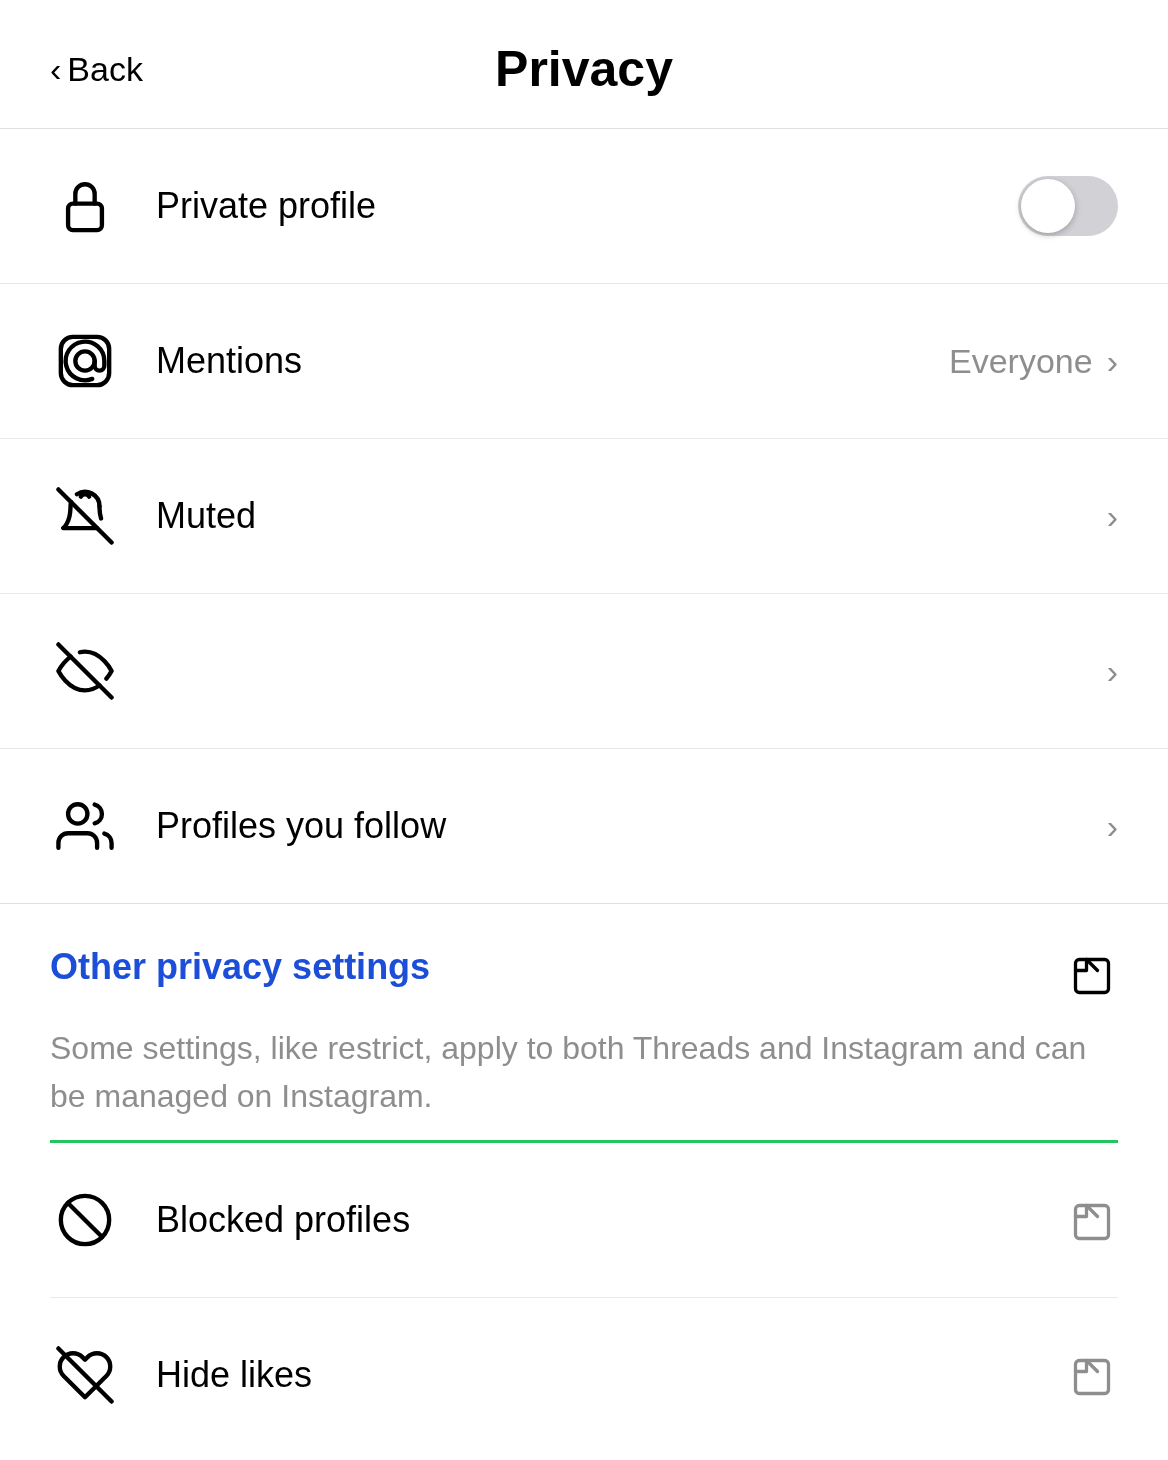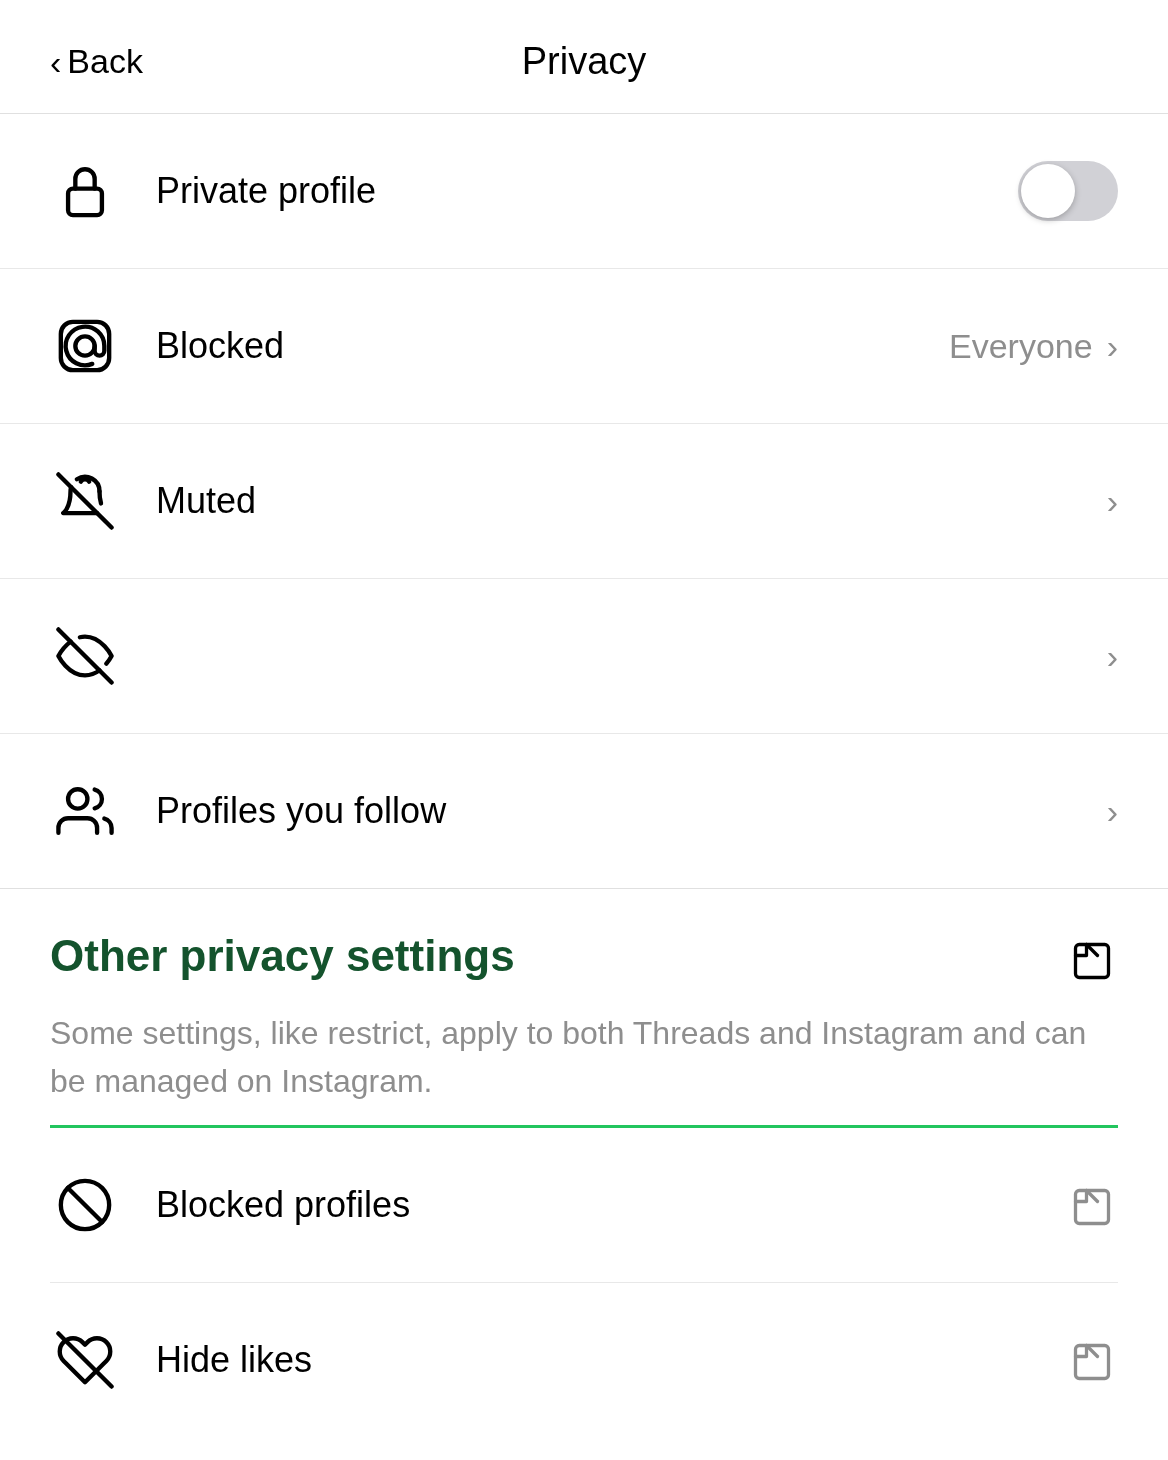--- a/index.html
+++ b/index.html
@@ -39,22 +39,22 @@
       font-family: inherit;
     }
 
     .back-chevron {
       font-size: 34px;
       font-weight: 300;
       line-height: 1;
     }
 
     .header-title {
-      font-size: 38px;
-      font-weight: 400;
+      font-size: 50px;
+      font-weight: 700;
     }
 
     .menu-list {
       list-style: none;
     }
 
     .menu-item {
       display: flex;
       align-items: center;
       justify-content: space-between;
@@ -140,23 +140,23 @@
     }
 
     .other-privacy-header {
       display: flex;
       align-items: flex-start;
       justify-content: space-between;
       margin-bottom: 22px;
     }
 
     .other-privacy-title {
-      font-size: 44px;
+      font-size: 36px;
       font-weight: 700;
-      color: #14532d;
+      color: #1d4ed8;
     }
 
     .external-link-icon {
       width: 52px;
       height: 52px;
       display: flex;
       align-items: center;
       justify-content: center;
       flex-shrink: 0;
       margin-top: 4px;
@@ -220,21 +220,21 @@
 
   <li class="menu-item">
     <div class="menu-item-left">
       <div class="menu-item-icon">
         <svg viewBox="0 0 24 24" fill="none" stroke="#000" stroke-width="1.8" stroke-linecap="round" stroke-linejoin="round">
           <rect x="2" y="2" width="20" height="20" rx="5" ry="5"></rect>
           <path d="M12 8a4 4 0 1 0 0 8 4 4 0 0 0 0-8z"></path>
           <path d="M16 12v2a2 2 0 0 0 4 0v-2a8 8 0 1 0-5 7.4"></path>
         </svg>
       </div>
-      <span class="menu-item-label">Blocked</span>
+      <span class="menu-item-label">Mentions</span>
     </div>
     <div class="menu-item-right">
       <span class="menu-item-value">Everyone</span>
       <span class="chevron-right">›</span>
     </div>
   </li>
 
   <li class="menu-item">
     <div class="menu-item-left">
       <div class="menu-item-icon">

